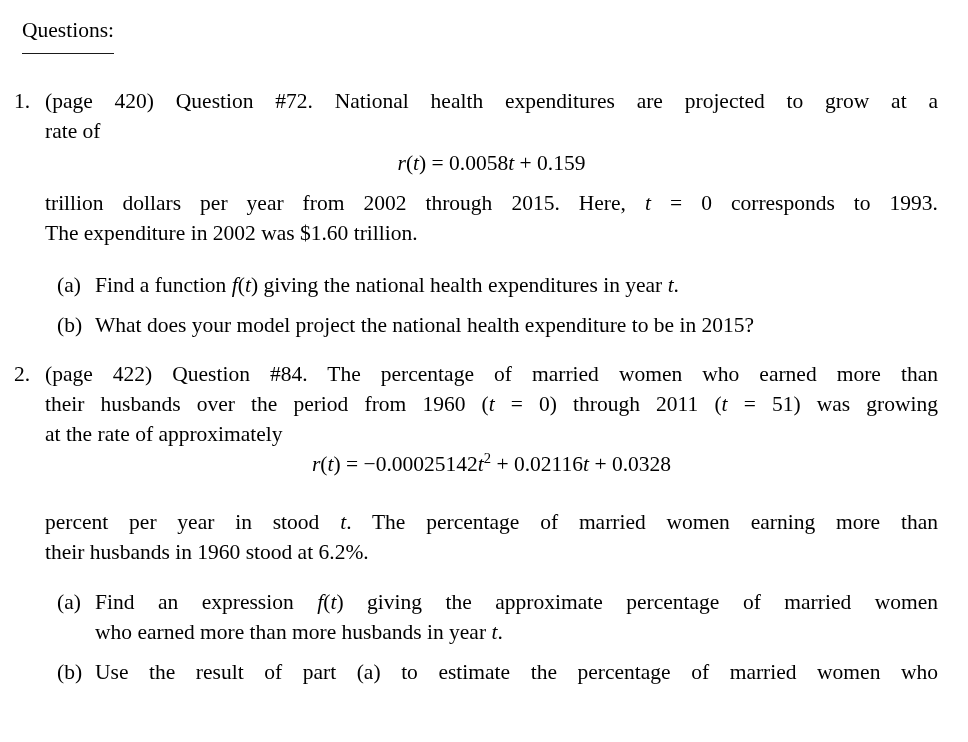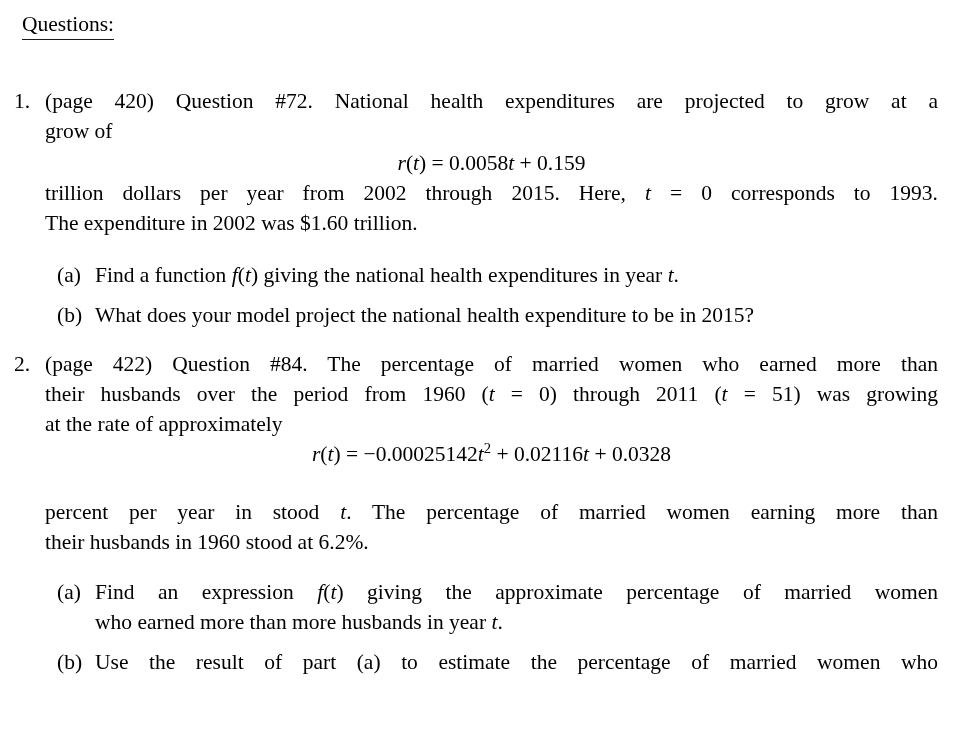--- a/index.html
+++ b/index.html
@@ -9,39 +9,39 @@
     height: 742px;
     background: #ffffff;
     color: #000000;
     font-family: "Liberation Serif", "DejaVu Serif", serif;
     font-size: 21.5px;
     overflow: hidden;
   }
   .heading {
     position: absolute;
     left: 22px;
-    top: 11px;
+    top: 17px;
     display: inline-block;
-    padding-bottom: 2px;
+    padding-bottom: 10px;
     border-bottom: 1.6px solid #1a1a1a;
     line-height: 26px;
   }
   .content {
     position: absolute;
     left: 14px;
     top: 86px;
     width: 924px;
   }
   .question { position: relative; padding-left: 31px; }
   .question.second { margin-top: 19px; }
   .qnum { position: absolute; left: 0; top: 0; line-height: 30px; }
   .line { line-height: 30px; height: 30px; }
   .line.just { text-align: justify; text-align-last: justify; }
   .formula { text-align: center; height: 30px; line-height: 30px; }
-  .formula.f1 { margin-top: 2px; }
+  .formula.f1 { margin-top: 2px; margin-bottom: 10px; }
   .formula.f2 { margin-bottom: 28px; }
   .part { position: relative; padding-left: 50px; }
   .part.pa1 { margin-top: 22px; }
   .part.pb1 { margin-top: 10px; }
   .part.pa2 { margin-top: 20px; }
   .part.pb2 { margin-top: 10px; }
   .plabel { position: absolute; left: 12px; top: 0; line-height: 30px; }
   .mvar { font-style: italic; }
   sup { font-size: 0.68em; line-height: 0; vertical-align: super; }
 </style>
@@ -50,21 +50,21 @@
 
 <div class="page">
 
   <div class="heading">Questions:</div>
 
   <div class="content">
 
     <div class="question">
       <span class="qnum">1.</span>
       <div class="line just"><span>(page 420) Question #72. National health expenditures are projected to grow at a</span></div>
-      <div class="line"><span>grow of</span></div>
+      <div class="line"><span>rate of</span></div>
       <div class="formula f1"><span class="mvar">r</span><span>(</span><span class="mvar">t</span><span>) = 0.0058</span><span class="mvar">t</span><span> + 0.159</span></div>
       <div class="line just"><span>trillion dollars per year from 2002 through 2015. Here, </span><span class="mvar">t</span><span> = 0 corresponds to 1993.</span></div>
       <div class="line"><span>The expenditure in 2002 was $1.60 trillion.</span></div>
       <div class="part pa1">
         <span class="plabel">(a)</span>
         <div class="line"><span>Find a function </span><span class="mvar">f</span><span>(</span><span class="mvar">t</span><span>) giving the national health expenditures in year </span><span class="mvar">t</span><span>.</span></div>
       </div>
       <div class="part pb1">
         <span class="plabel">(b)</span>
         <div class="line"><span>What does your model project the national health expenditure to be in 2015?</span></div>

